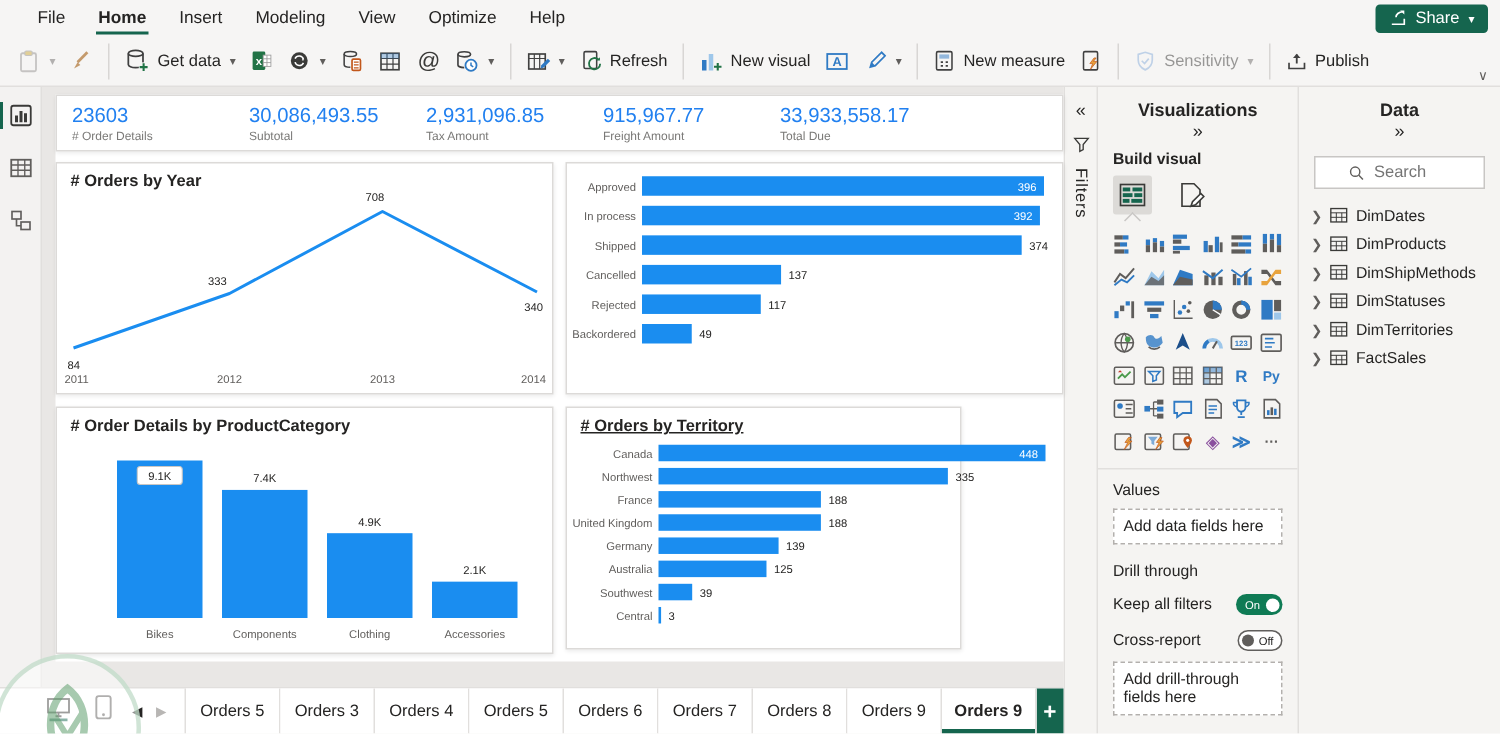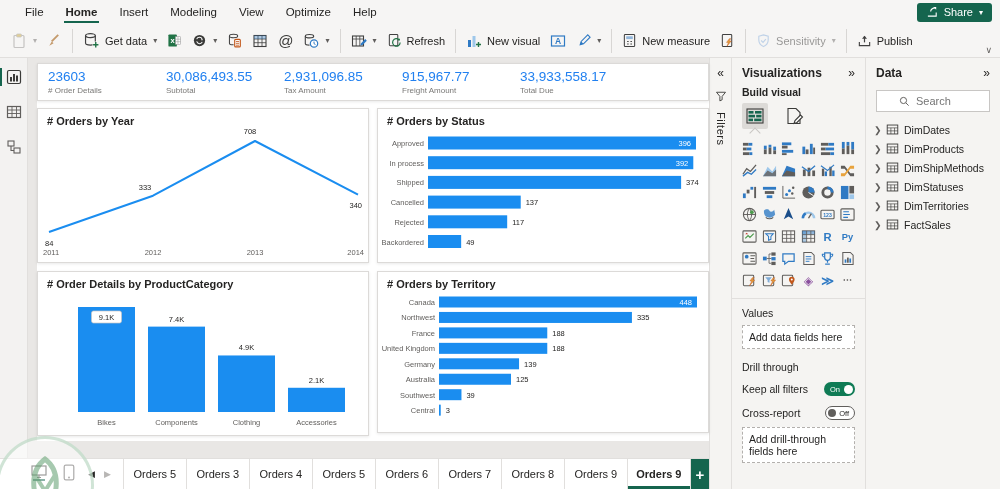--- a/index.html
+++ b/index.html
@@ -48,21 +48,21 @@
   
   .filters-strip{width:21px;background:#f5f4f2;border-left:1px solid #e1dfdd;border-right:1px solid #e1dfdd;
                  display:flex;flex-direction:column;align-items:center;padding-top:8px;gap:10px;}
   .filters-strip .chev{font-size:12px;color:#252423;}
   .vert-label{writing-mode:vertical-rl;font-size:11px;color:#252423;letter-spacing:.5px;}
 
   
   .pane{background:#f5f4f2;display:flex;flex-direction:column;font-size:11px;}
   .viz-pane{width:133px;border-right:1px solid #e1dfdd;}
   .data-pane{width:134px;}
-  .pane-header{display:flex;align-items:center;justify-content:space-between;padding:8px 10px 4px 10px;}
+  .pane-header{display:flex;align-items:center;justify-content:space-between;padding:8px 10px 4px 10px;flex-direction:column;}
   .pane-title{font-size:12px;font-weight:700;}
   .chev2{font-size:12px;color:#252423;}
   .sub-label{font-size:10.5px;font-weight:700;padding:2px 10px;}
   .mode-row{display:flex;gap:13px;padding:3px 10px 1px;}
   .mode-btn{width:26px;height:26px;display:flex;align-items:center;justify-content:center;border-radius:2px;position:relative;}
   .mode-btn.sel{background:#dcdad7;}
   .mode-btn.sel::after{content:"";position:absolute;left:9px;bottom:-8px;width:7px;height:7px;background:#f5f4f2;
                        border-left:1px solid #c8c6c4;border-top:1px solid #c8c6c4;transform:rotate(45deg);}
   .viz-grid{display:grid;grid-template-columns:repeat(6,1fr);row-gap:6px;padding:10px 8px 6px;border-top:0;}
   .vicon{width:16px;height:16px;display:flex;align-items:center;justify-content:center;margin:0 auto;}
@@ -341,21 +341,20 @@
                 <text x="212" y="6" font-size="7.5" fill="#252423" text-anchor="middle">708</text>
                 <text x="324" y="79.66666666666666" font-size="7.5" fill="#252423" text-anchor="end">340</text>
                 <text x="5" y="127" font-size="7.5" fill="#605e5c" text-anchor="start">2011</text>
                 <text x="115" y="127" font-size="7.5" fill="#605e5c" text-anchor="middle">2012</text>
                 <text x="217" y="127" font-size="7.5" fill="#605e5c" text-anchor="middle">2013</text>
                 <text x="326" y="127" font-size="7.5" fill="#605e5c" text-anchor="end">2014</text>
               </svg>
           </div>
 
           <div class="card" style="left:349px;top:50px;width:332px;height:155px;">
-            <div class="vtitle"># Orders by Status</div>
             <svg id="svgStatus" width="330" height="131">
                 <text x="46" y="18" font-size="7.5" fill="#605e5c" text-anchor="end">Approved</text>
                 <rect x="50" y="8.5" width="268" height="13" fill="#1a8df0"></rect>
                 <text x="313" y="18" font-size="7.5" fill="#fff" text-anchor="end">396</text>
                 <text x="46" y="37.7" font-size="7.5" fill="#605e5c" text-anchor="end">In process</text>
                 <rect x="50" y="28.200000000000003" width="265.2929292929293" height="13" fill="#1a8df0"></rect>
                 <text x="310.2929292929293" y="37.7" font-size="7.5" fill="#fff" text-anchor="end">392</text>
                 <text x="46" y="57.4" font-size="7.5" fill="#605e5c" text-anchor="end">Shipped</text>
                 <rect x="50" y="47.9" width="253.11111111111111" height="13" fill="#1a8df0"></rect>
                 <text x="308.1111111111111" y="57.4" font-size="7.5" fill="#252423" text-anchor="start">374</text>
@@ -383,21 +382,21 @@
                 <text x="138.5" y="134" font-size="7.5" fill="#605e5c" text-anchor="middle">Components</text>
                 <rect x="180" y="64.46153846153845" width="57" height="56.53846153846154" fill="#1a8df0"></rect>
                 <text x="208.5" y="59.46153846153845" font-size="7.5" fill="#252423" text-anchor="middle">4.9K</text>
                 <text x="208.5" y="134" font-size="7.5" fill="#605e5c" text-anchor="middle">Clothing</text>
                 <rect x="250" y="96.76923076923077" width="57" height="24.23076923076923" fill="#1a8df0"></rect>
                 <text x="278.5" y="91.76923076923077" font-size="7.5" fill="#252423" text-anchor="middle">2.1K</text>
                 <text x="278.5" y="134" font-size="7.5" fill="#605e5c" text-anchor="middle">Accessories</text>
               </svg>
           </div>
 
-          <div class="card" style="left:349px;top:213px;width:332px;height:162px;">
+          <div class="card" style="left:349px;top:213px;width:264px;height:162px;text-decoration:underline;">
             <div class="vtitle"># Orders by Territory</div>
             <svg id="svgTerr" width="330" height="138">
                 <text x="57" y="14" font-size="7.5" fill="#605e5c" text-anchor="end">Canada</text>
                 <rect x="61" y="5.5" width="258" height="11" fill="#1a8df0"></rect>
                 <text x="314" y="14" font-size="7.5" fill="#fff" text-anchor="end">448</text>
                 <text x="57" y="29.45" font-size="7.5" fill="#605e5c" text-anchor="end">Northwest</text>
                 <rect x="61" y="20.95" width="192.92410714285714" height="11" fill="#1a8df0"></rect>
                 <text x="258.9241071428571" y="29.45" font-size="7.5" fill="#252423" text-anchor="start">335</text>
                 <text x="57" y="44.9" font-size="7.5" fill="#605e5c" text-anchor="end">France</text>
                 <rect x="61" y="36.4" width="108.26785714285714" height="11" fill="#1a8df0"></rect>

